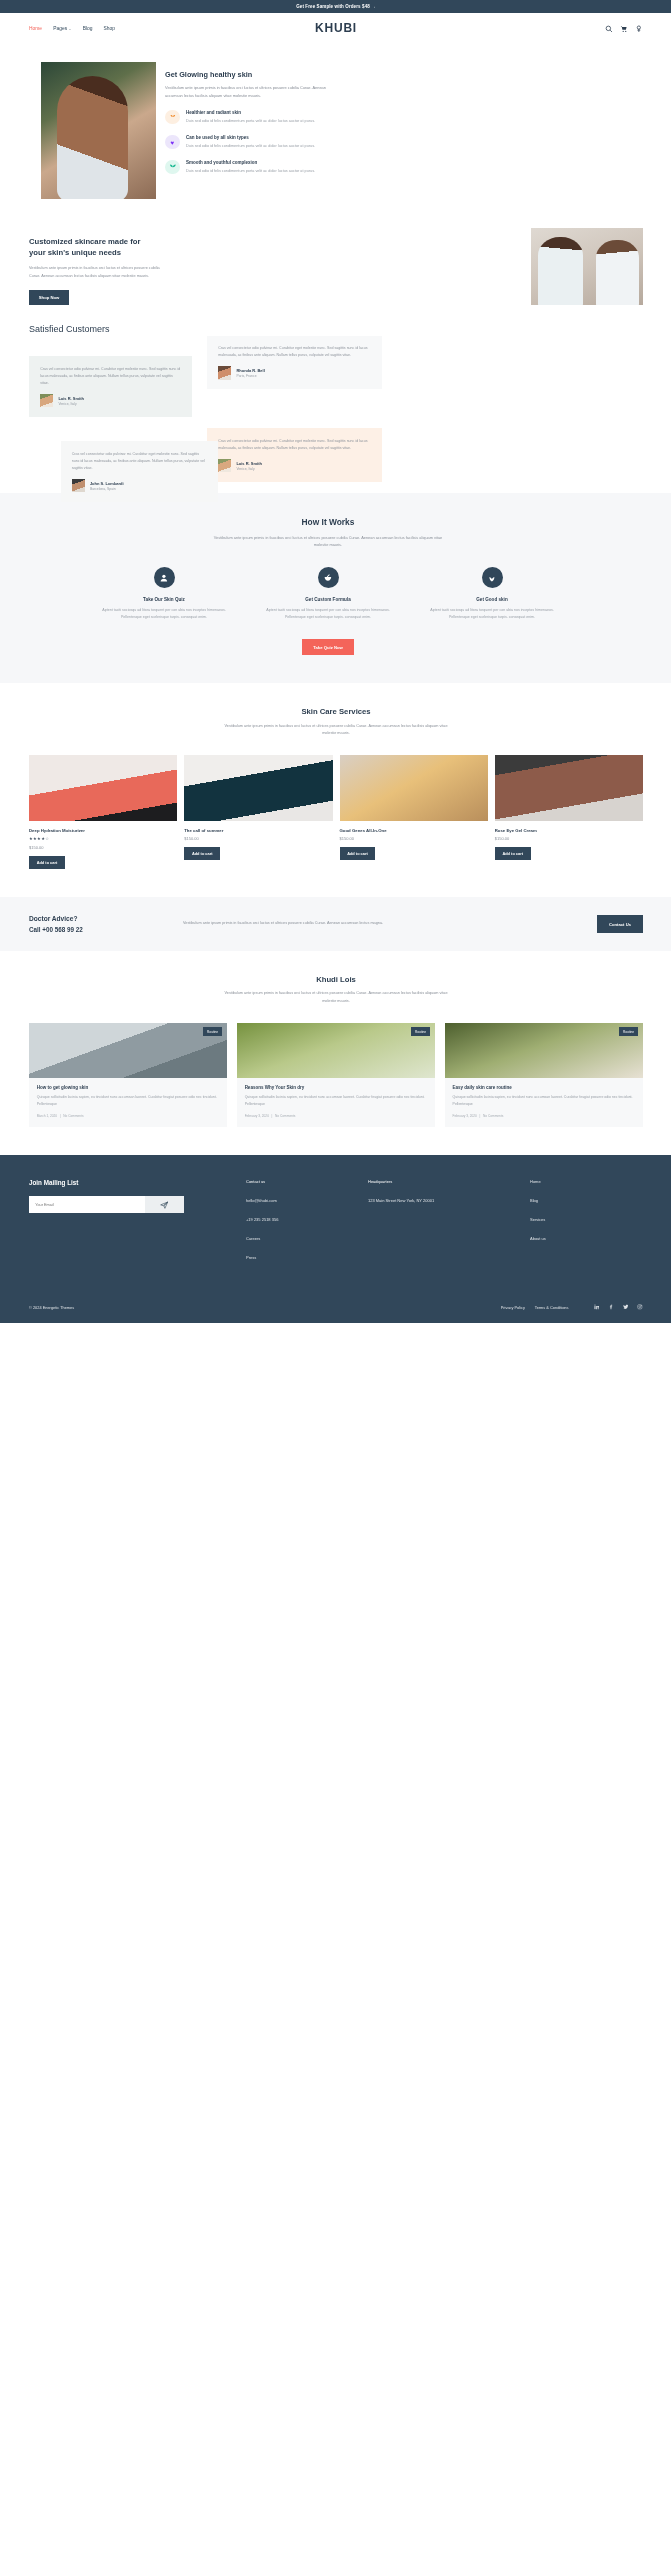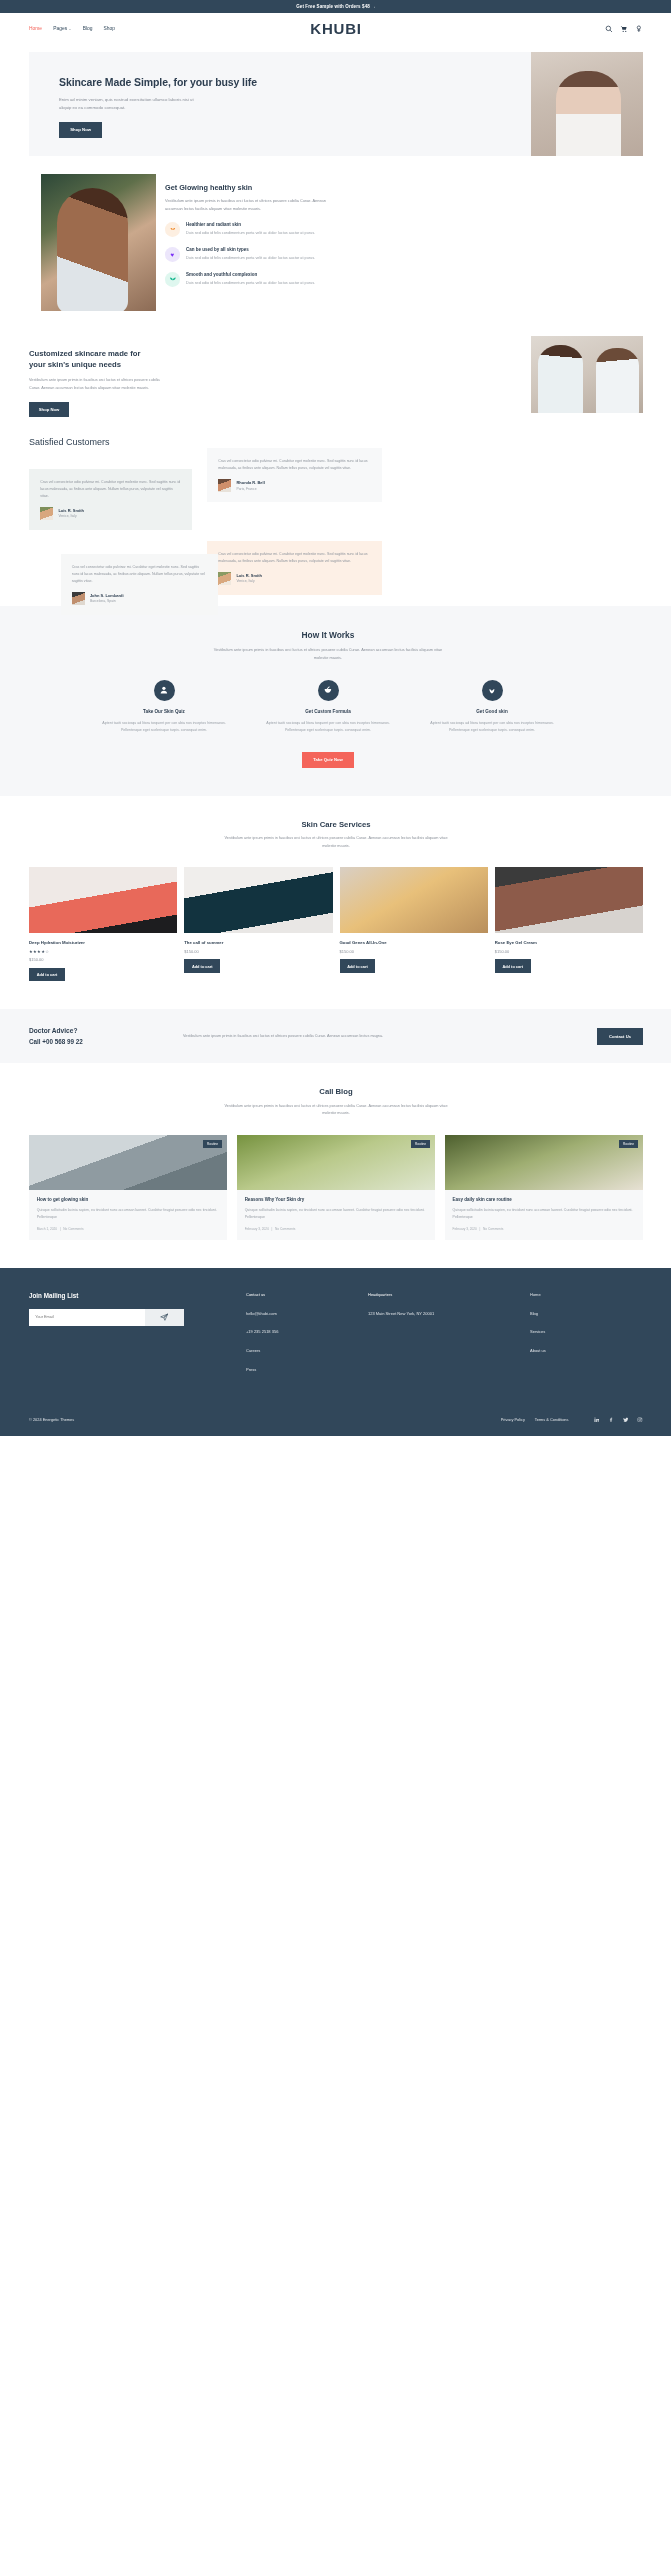--- a/index.html
+++ b/index.html
@@ -25,21 +25,21 @@
     height: 31.5px; background: #fff;
     display: flex; align-items: center;
     padding: 0 29px; position: relative;
   }
   .nav { display: flex; align-items: center; gap: 11.2px; }
   .nav-link { font-size: 4.9px; color: #32495c; text-decoration: none; white-space: nowrap; }
   .nav-link.active { color: #f4645a; }
   .caret { font-size: 3.5px; margin-left: 1.4px; color: #32495c; }
   .logo {
     position: absolute; left: 0; right: 0; text-align: center;
-    font-size: 15px; font-weight: bold; letter-spacing: 0.8px; color: #2d3e50;
+    font-size: 12px; font-weight: bold; letter-spacing: 0.8px; color: #2d3e50;
     pointer-events: none;
   }
   .header-icons { margin-left: auto; display: flex; align-items: center; gap: 7.7px; z-index: 2; }
   .hicon { width: 7.7px; height: 7.7px; display: block; color: #2d3e50; }
 
   
   .hero { margin: 8.4px 29px 0 29px; display: flex; background: #f6f7f9; height: 104px; }
   .hero-left { flex: 1 1 auto; padding: 22.4px 0 0 30px; }
   .hero-title { font-size: 10.5px; line-height: 1.35; font-weight: bold; color: #2d3e50; letter-spacing: -0.1px; }
   .hero-sub { margin-top: 7px; font-size: 4.3px; line-height: 1.85; color: #8a8f98; max-width: 140px; }
@@ -77,21 +77,21 @@
   .glow-desc { margin-top: 4.9px; font-size: 3.9px; line-height: 2; color: #868c95; max-width: 164px; }
   .feature { display: flex; gap: 6.3px; margin-top: 9.8px; align-items: flex-start; }
   .feat-icon {
     width: 14.7px; height: 14.7px; border-radius: 50%; flex: 0 0 14.7px;
     display: flex; align-items: center; justify-content: center; font-size: 6.3px;
   }
   .feat-title { font-size: 4.5px; font-weight: bold; color: #2d3e50; }
   .feat-desc { margin-top: 2.8px; font-size: 3.8px; line-height: 1.95; color: #9aa0a8; max-width: 150px; }
 
   
-  .custom { margin: 19.6px 29px 0 29px; display: flex; gap: 15.4px; align-items: center; }
+  .custom { margin: 19.6px 29px 0 29px; display: flex; gap: 15.4px; align-items: flex-end; }
   .custom-left { flex: 1 1 auto; padding-top: 17px; }
   .custom-title { font-size: 7.7px; font-weight: bold; line-height: 1.45; color: #2d3e50; max-width: 126px; }
   .custom-desc { margin-top: 7px; font-size: 3.8px; line-height: 2; color: #8a9099; max-width: 139px; }
   .custom-btn {
     margin-top: 9.8px; display: inline-block; background: #31475a; color: #fff;
     font-size: 4.2px; font-weight: bold; padding: 4.9px 9.8px; border: none; cursor: pointer;
   }
   .custom-img {
     width: 112px; height: 77px; flex: 0 0 112px;
     background: linear-gradient(160deg,#dfd9d2 0%,#cfc5bb 50%,#b6a99d 100%);
@@ -257,28 +257,20 @@
       <span>
         <svg class="hicon" viewBox="0 0 24 24" fill="none" stroke="#2d3e50" stroke-width="2.4">
             <circle cx="12" cy="8" r="5"></circle>
             <path d="M12 13v9"></path>
             <path d="M7.5 16h9"></path>
           </svg>
       </span>
     </div>
   </div>
 
-  <section class="hero">
-    <div class="hero-left">
-      <h1 class="hero-title">Skincare Made Simple, for your busy life</h1>
-      <p class="hero-sub">Enim ad minim veniam, quis nostrud exercitation ullamco laboris nisi ut aliquip ex ea commodo consequat.</p>
-      <button class="hero-btn">Shop Now</button>
-    </div>
-    <div class="hero-img"></div>
-  </section>
 
   <section class="glow">
     <div class="glow-img"></div>
     <div class="glow-right">
       <h2 class="glow-title">Get Glowing healthy skin</h2>
       <p class="glow-desc">Vestibulum ante ipsum primis in faucibus orci luctus et ultrices posuere cubilia Curae. Aenean accumsan lectus facilisis aliquam vitae molestie mauris.</p>
 
       <div class="feature">
         <div class="feat-icon" style="background:#fdefe1;color:#f08c2e">
           <svg width="7.7" height="7.7" viewBox="0 0 24 24" fill="#f08c2e">
@@ -446,21 +438,21 @@
   <section class="advice">
     <div class="adv-left">
       <div class="adv-title">Doctor Advice?</div>
       <div class="adv-phone">Call +00 568 99 22</div>
     </div>
     <div class="adv-mid">Vestibulum ante ipsum primis in faucibus orci luctus et ultrices posuere cubilia Curae. Aenean accumsan lectus magna.</div>
     <button class="adv-btn">Contact Us</button>
   </section>
 
   <section class="blog">
-    <h2 class="blog-title">Call Blog</h2>
+    <h2 class="blog-title">Khudi Lois</h2>
     <p class="blog-sub">Vestibulum ante ipsum primis in faucibus orci luctus et ultrices posuere cubilia Curae. Aenean accumsan lectus facilisis aliquam vitae molestie mauris.</p>
     <div class="blog-grid">
       <article class="bcard">
         <div class="bimg b1">
           <span class="badge">Routine</span>
         </div>
         <div class="bbody">
           <div class="bname">How to get glowing skin</div>
           <div class="bdesc">Quisque sollicitudin lacinia sapien, eu tincidunt nunc accumsan laoreet. Curabitur feugiat posuere odio nec tincidunt. Pellentesque</div>
           <div class="bmeta">

